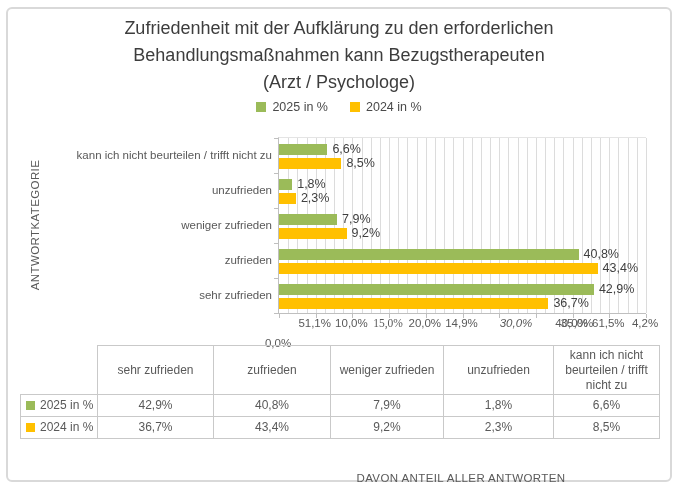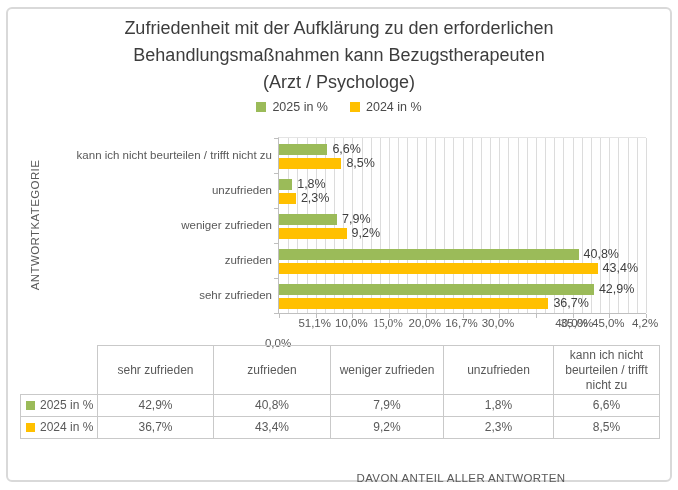--- a/index.html
+++ b/index.html
@@ -164,25 +164,25 @@
         <div class="bar" style="top: 160px; width: 269.4px; background: rgb(255, 192, 0);"></div>
         <div class="bar-label" style="left: 274.4px; top: 158px;">36,7%</div>
       </div>
 
     <div class="x-labels">
         <span class="x-tick-label" style="left: 0px; margin-top: 20px;">0,0%</span>
         <span class="x-tick-label" style="left: 36.7px;">51,1%</span>
         <span class="x-tick-label" style="left: 73.4px;">10,0%</span>
         <span class="x-tick-label" style="left: 110.1px; font-family: Liberation Serif, serif;">15,0%</span>
         <span class="x-tick-label" style="left: 146.8px;">20,0%</span>
-        <span class="x-tick-label" style="left: 183.5px;">16,7%</span>
-        <span class="x-tick-label" style="left: 220px;">30,0%</span>
+        <span class="x-tick-label" style="left: 183.5px;">14,9%</span>
+        <span class="x-tick-label" style="left: 238px; font-style: italic;">30,0%</span>
         <span class="x-tick-label" style="left: 267px; margin-left: 32px;">35,0%</span>
         <span class="x-tick-label" style="left: 293.6px;">40,0%</span>
-        <span class="x-tick-label" style="left: 330.3px;">45,0%</span>
+        <span class="x-tick-label" style="left: 330.3px;">61,5%</span>
         <span class="x-tick-label" style="left: 367px;">4,2%</span>
       </div>
 
     <table class="data-table">
       <colgroup>
           <col style="width: 77px;">
           <col style="width: 116px;">
           <col style="width: 117px;">
           <col style="width: 113px;">
           <col style="width: 110px;">

